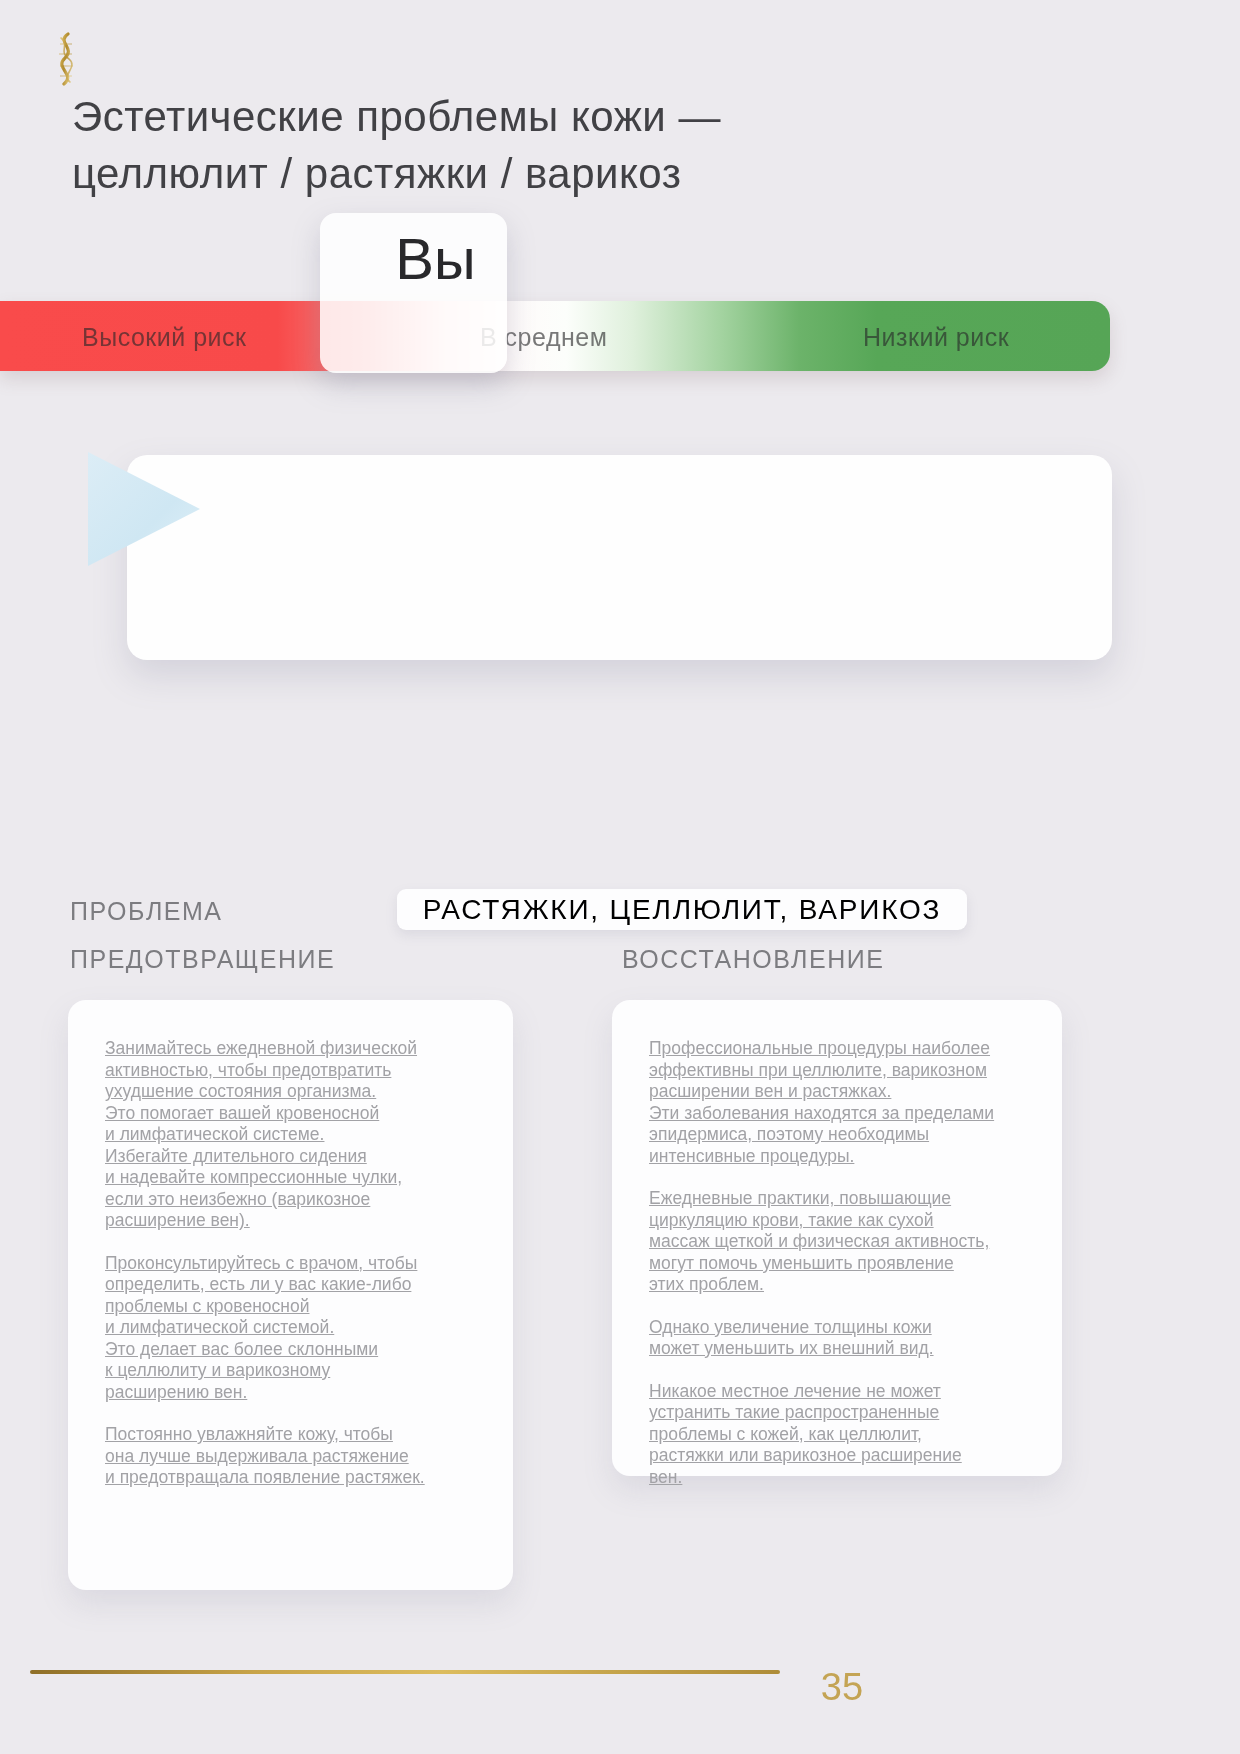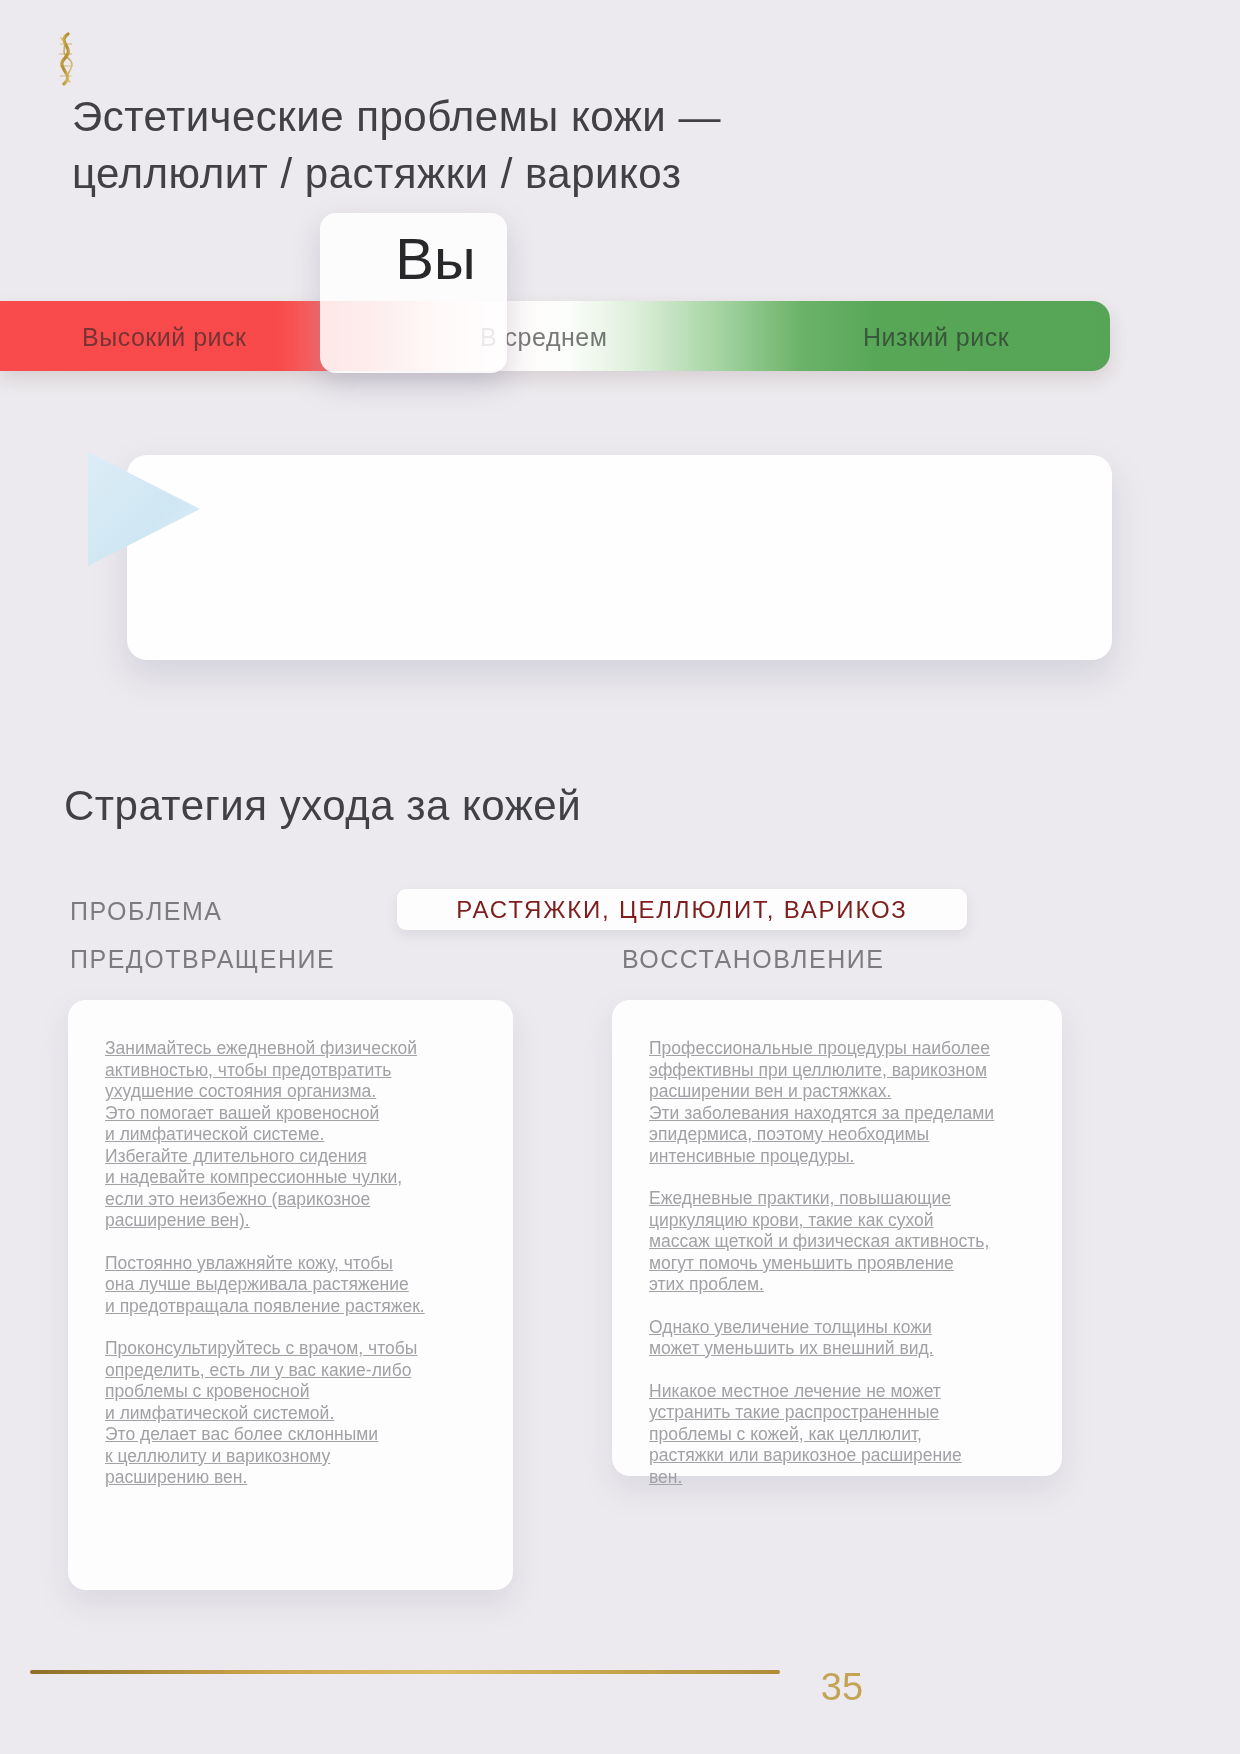--- a/index.html
+++ b/index.html
@@ -36,21 +36,21 @@
   .h2{left:64px;top:782px;font-size:42px;font-weight:300;color:#414145;letter-spacing:.5px;}
 
   .sub-label{font-size:25px;font-weight:400;color:#7c7c80;letter-spacing:1.5px;}
   .lbl-problem{left:70px;top:897px;}
   .lbl-prevention{left:70px;top:945px;}
   .lbl-recovery{left:622px;top:945px;}
 
   .badge{left:397px;top:889px;width:570px;height:41px;border-radius:9px;background:#fdfdfe;
          box-shadow:0 5px 12px rgba(130,130,155,.16);display:flex;align-items:center;
          justify-content:center;}
-  .badge span{font-size:24px;color:#7f1d1d;letter-spacing:1.8px;}
+  .badge span{font-size:28px;color:#000000;letter-spacing:1.8px;}
 
   .card{border-radius:18px;background:#fdfdfe;box-shadow:0 14px 30px rgba(128,128,155,.16);
         box-sizing:border-box;padding:38px 28px 0 37px;font-size:17.5px;line-height:21.5px;
         color:#a2a2a6;text-decoration:underline;}
   .card p{margin:0 0 21px 0;}
   .card-left{left:68px;top:1000px;width:445px;height:590px;}
   .card-right{left:612px;top:1000px;width:450px;height:476px;}
 
   .rule{left:30px;top:1670px;width:750px;height:3.5px;border-radius:2px;
         background:linear-gradient(90deg,#8f6f28 0%,#c8a449 30%,#dcbc5e 55%,#ae8c38 100%);}
@@ -90,51 +90,50 @@
     <span>Вы</span>
   </div>
 
   <div class="abs callout"></div>
   <div class="abs pointer"></div>
   <div class="abs callout-text pre">Высокий приоритет — основываясь на Вашей ДНК, мы видим,
 что Вы предрасположены к распространенным проблемам
 с кожей: целлюлиту, растяжкам и варикозному расширению вен.
 Пожалуйста, смотрите дополнительные рекомендации ниже.</div>
 
-  <div class="abs h2">Стратегия ухода за кожей</div>
 
   <div class="abs sub-label lbl-problem">ПРОБЛЕМА</div>
 
   <div class="abs badge">
     <span>РАСТЯЖКИ, ЦЕЛЛЮЛИТ, ВАРИКОЗ</span>
   </div>
 
   <div class="abs sub-label lbl-prevention">ПРЕДОТВРАЩЕНИЕ</div>
   <div class="abs sub-label lbl-recovery">ВОССТАНОВЛЕНИЕ</div>
 
   <div class="abs card card-left">
     <p class="pre">Занимайтесь ежедневной физической
 активностью, чтобы предотвратить
 ухудшение состояния организма.
 Это помогает вашей кровеносной
 и лимфатической системе.
 Избегайте длительного сидения
 и надевайте компрессионные чулки,
 если это неизбежно (варикозное
 расширение вен).</p>
-    <p class="pre">Постоянно увлажняйте кожу, чтобы
-она лучше выдерживала растяжение
-и предотвращала появление растяжек.</p>
     <p class="pre">Проконсультируйтесь с врачом, чтобы
 определить, есть ли у вас какие-либо
 проблемы с кровеносной
 и лимфатической системой.
 Это делает вас более склонными
 к целлюлиту и варикозному
 расширению вен.</p>
+    <p class="pre">Постоянно увлажняйте кожу, чтобы
+она лучше выдерживала растяжение
+и предотвращала появление растяжек.</p>
   </div>
 
   <div class="abs card card-right">
     <p class="pre">Профессиональные процедуры наиболее
 эффективны при целлюлите, варикозном
 расширении вен и растяжках.
 Эти заболевания находятся за пределами
 эпидермиса, поэтому необходимы
 интенсивные процедуры.</p>
     <p class="pre">Ежедневные практики, повышающие

